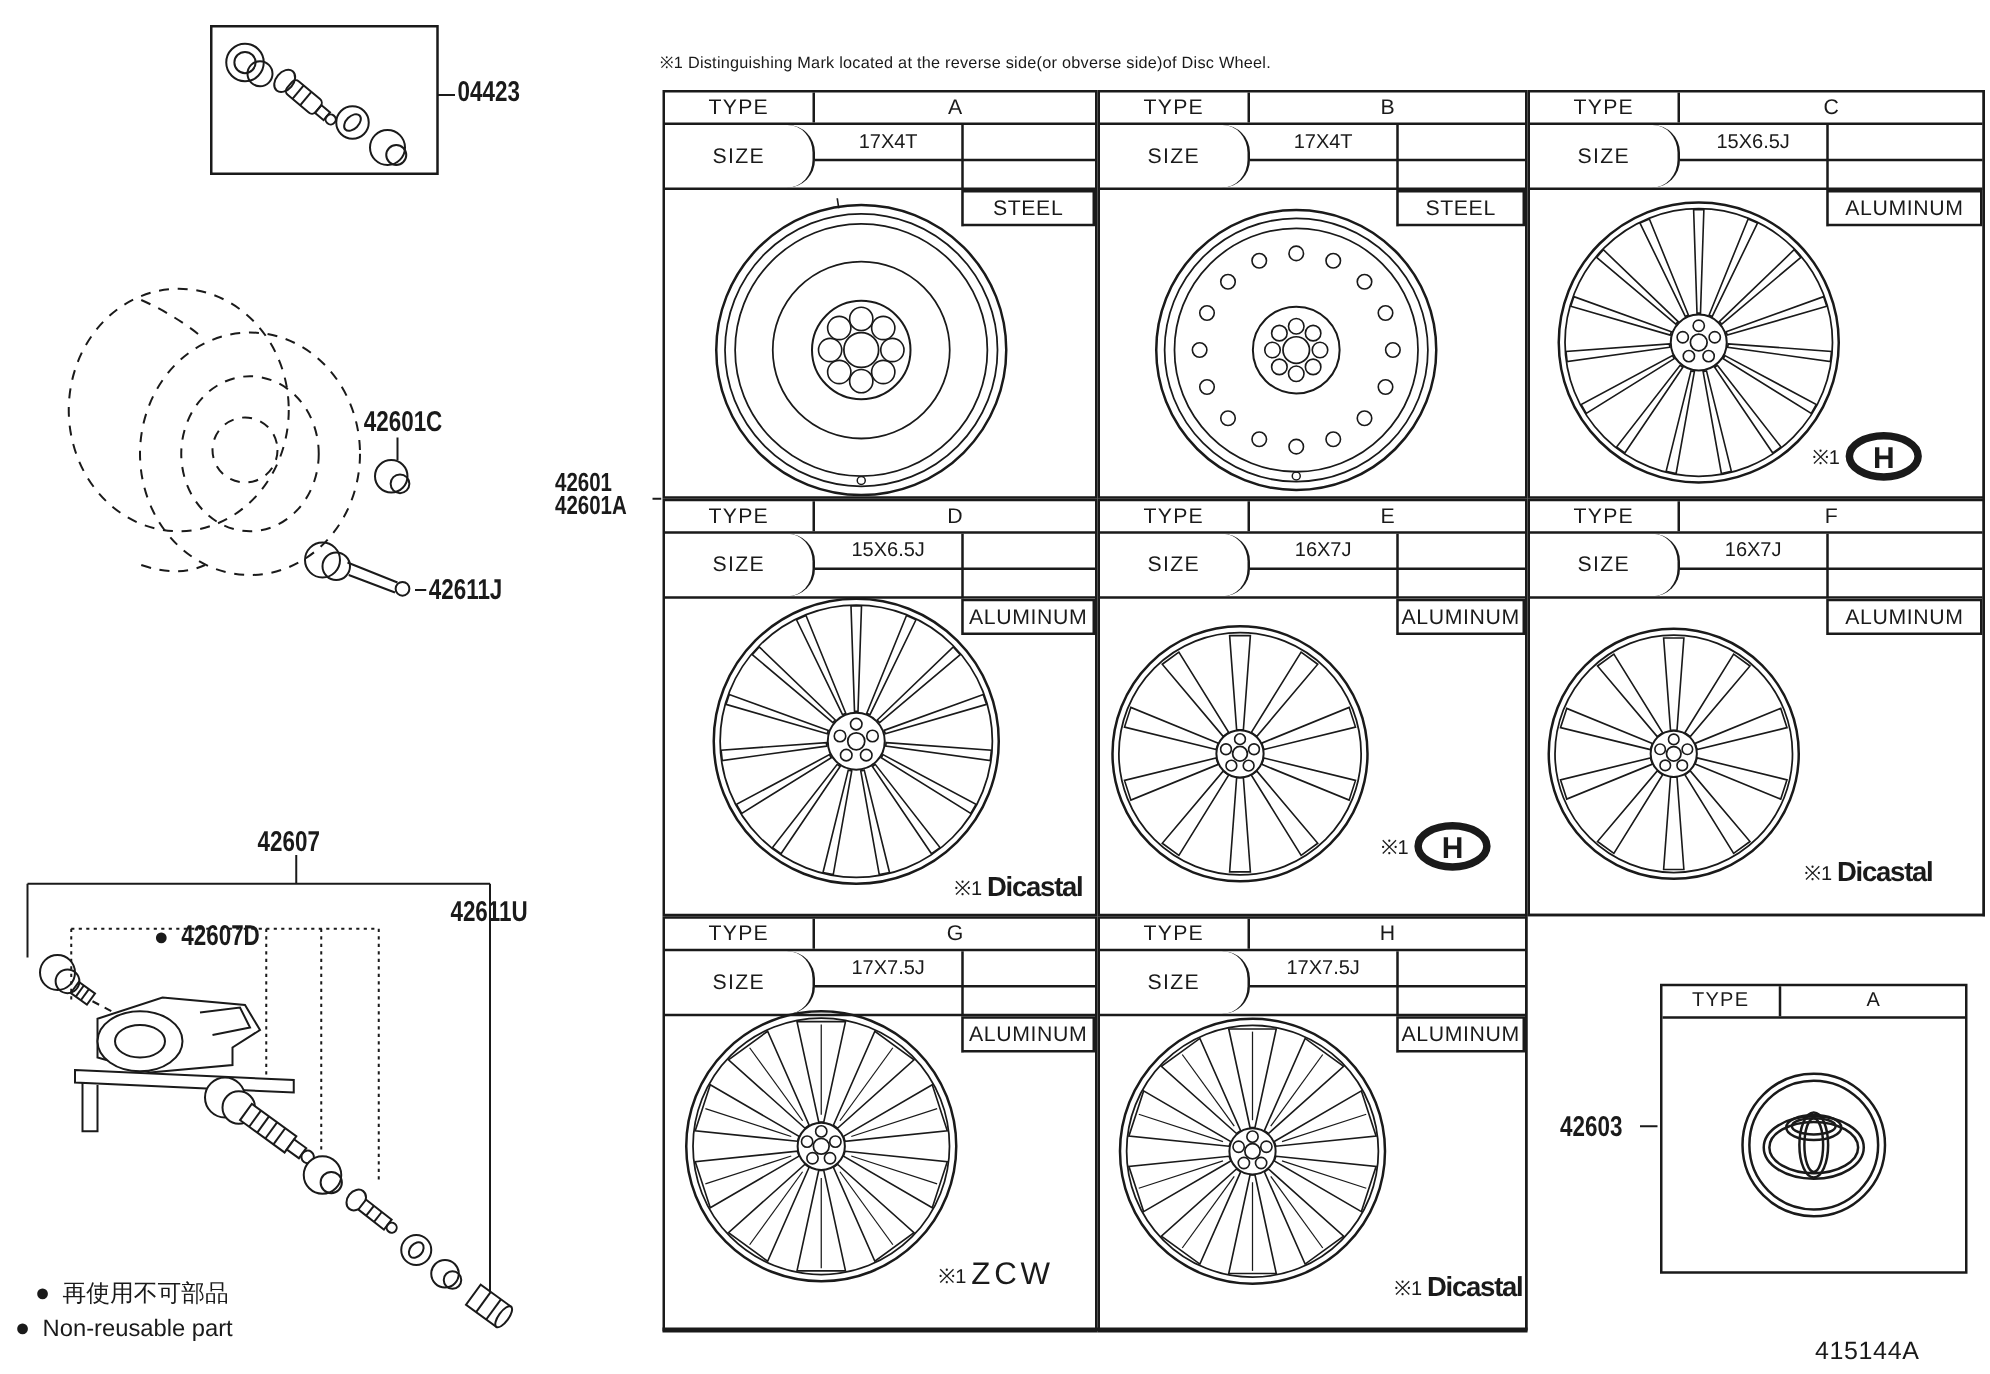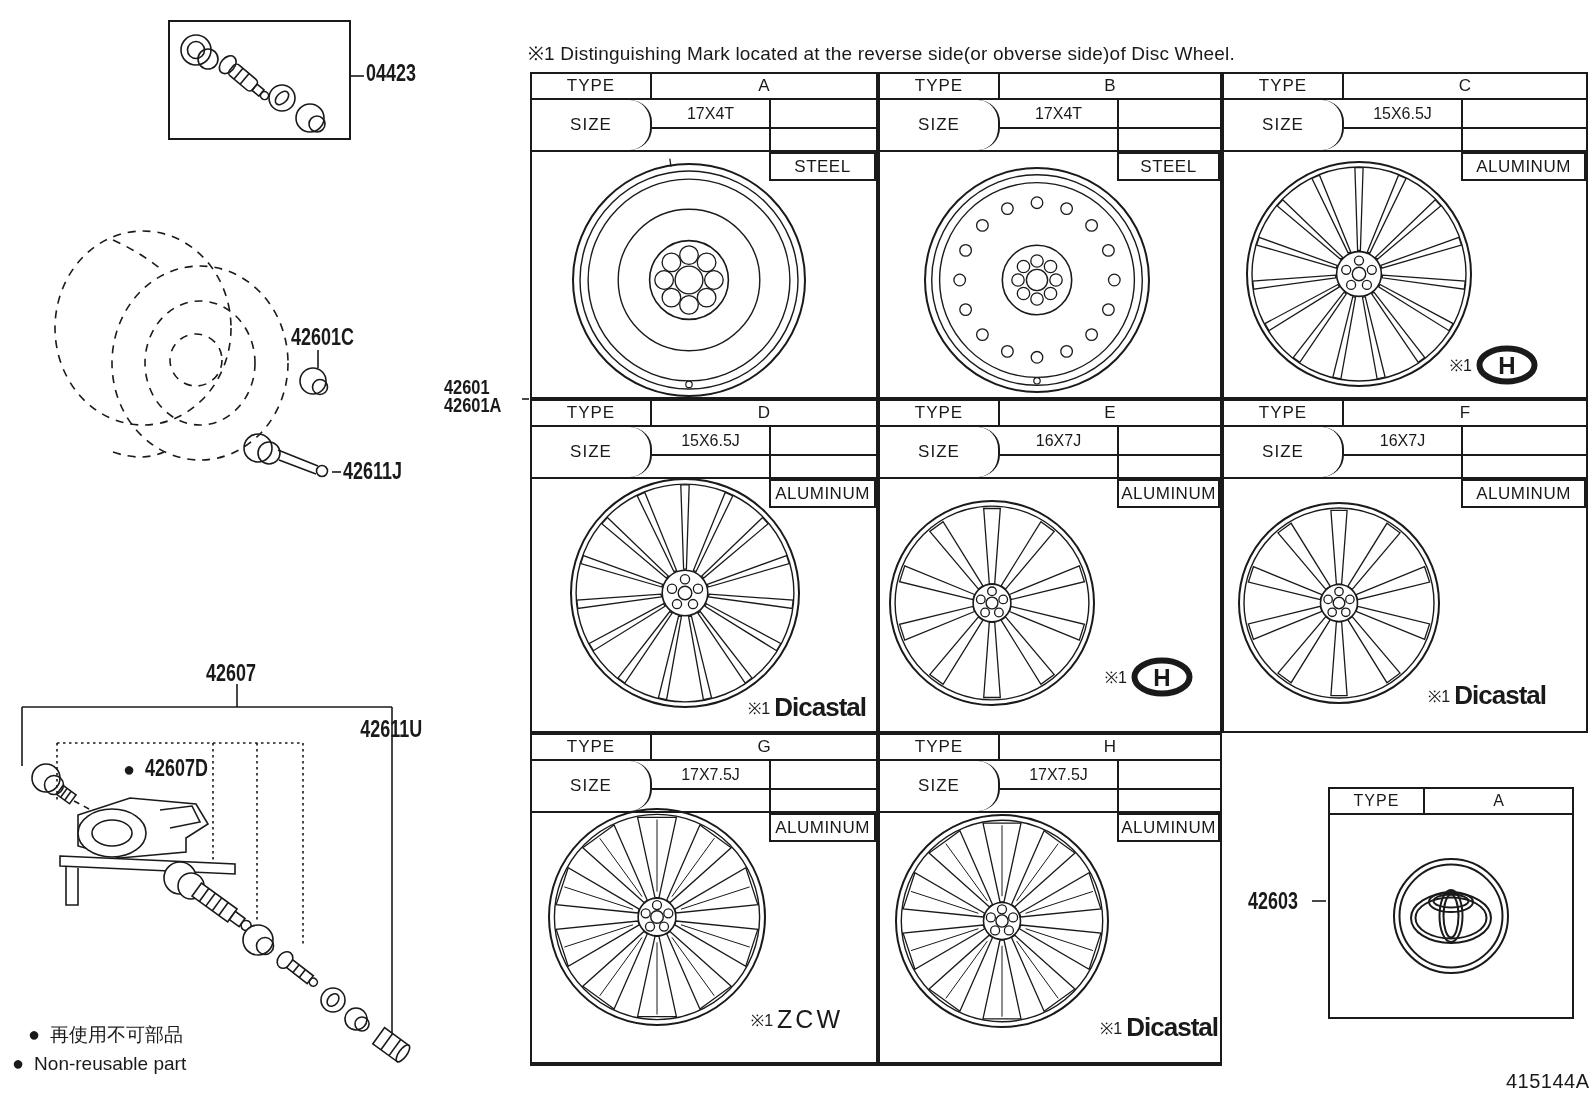--- a/index.html
+++ b/index.html
@@ -4,21 +4,21 @@
 <style>
   :root{ --ink:#1a1a1a; --paper:#ffffff; }
   *{ box-sizing:border-box; }
   body{ margin:0; background:#fff; font-family:"Liberation Sans", sans-serif; color:var(--ink); }
   #canvas{ position:relative; width:1592px; height:1099px; background:var(--paper); overflow:hidden; }
 
   .abs{ position:absolute; }
   .pn{ position:absolute; font-weight:700; font-size:23px; letter-spacing:0px;
        transform:scaleX(.78); transform-origin:left center; white-space:nowrap; }
   .pn2{ font-size:21px; }
-  .note{ position:absolute; font-size:19px; letter-spacing:.2px; white-space:nowrap; }
+  .note{ position:absolute; font-size:13px; letter-spacing:.2px; white-space:nowrap; }
   .legend-line{ position:absolute; font-size:19px; white-space:nowrap; }
   .legend-line .bullet{ font-size:20px; margin-right:10px; }
 
   
   .cell{ position:absolute; border:2px solid var(--ink); background:transparent; }
   .trow{ position:absolute; left:0; top:0; right:0; height:26px; border-bottom:2px solid var(--ink); }
   .tlbl{ position:absolute; left:0; top:0; width:120px; height:100%; border-right:2px solid var(--ink);
          display:flex; align-items:center; justify-content:center; font-size:17px; letter-spacing:1px; }
   .tval{ position:absolute; left:120px; right:0; top:0; height:100%;
          display:flex; align-items:center; justify-content:center; font-size:17px; }
@@ -27,21 +27,21 @@
          display:flex; align-items:center; justify-content:center; font-size:17px; letter-spacing:1px;border-radius:22px; }
   .sval{ position:absolute; left:120px; top:0; width:117px; height:27px;
          display:flex; align-items:center; justify-content:center; font-size:16px; }
   .svdiv{ position:absolute; left:237px; top:26px; width:0; height:81px; border-left:2px solid var(--ink); }
   .shline{ position:absolute; left:120px; top:53px; right:0; height:0; border-top:2px solid var(--ink); }
   .matbox{ position:absolute; left:237px; top:78px; right:0; height:29px; border:2px solid var(--ink);
            display:flex; align-items:center; justify-content:center; font-size:17px; letter-spacing:.5px; background:#fff;text-align:right; }
   .wheel{ position:absolute; left:0; top:0; }
   .mark{ position:absolute; display:flex; align-items:center; gap:4px; z-index:3; }
   .ref{ font-size:16px; white-space:nowrap; }
-  .dicastal{ font-weight:700; font-size:26px; letter-spacing:-1px; white-space:nowrap; }
+  .dicastal{ font-weight:700; font-size:22px; letter-spacing:-1px; white-space:nowrap; }
   .zcw{ font-weight:400; font-size:25px; letter-spacing:3px; white-space:nowrap; }
 
   
   .kitbox{ position:absolute; left:168px; top:20px; width:183px; height:120px; border:2px solid var(--ink); }
   .capbox{ position:absolute; left:1328px; top:787px; width:246px; height:232px; border:2px solid var(--ink); }
   .cb-hdr{ position:absolute; left:0; top:0; right:0; height:26px; border-bottom:2px solid var(--ink); }
   .cb-t{ position:absolute; left:0; top:0; width:95px; height:100%; border-right:2px solid var(--ink);
          display:flex; align-items:center; justify-content:center; font-size:16px; letter-spacing:1px; }
   .cb-v{ position:absolute; left:95px; right:0; top:0; height:100%;
          display:flex; align-items:center; justify-content:center; font-size:16px; }
@@ -58,28 +58,28 @@
 
   <div class="kitbox"></div>
   <span class="pn" style="left:366px; top:60px;">04423</span>
 
   <span class="pn" style="left:291px; top:324px;">42601C</span>
   <span class="pn" style="left:343px; top:458px;">42611J</span>
   <span class="pn pn2" style="left:444px; top:375px;">42601</span>
   <span class="pn pn2" style="left:444px; top:393px;">42601A</span>
 
   <span class="pn" style="left:206px; top:660px;">42607</span>
-  <span class="legend-line" style="left:123px; top:755px; font-size:21px;"><span class="bullet">●</span><span class="pn" style="position:static; display:inline-block;">42607D</span></span>
+  <span class="legend-line" style="left:123px; top:735px; font-size:21px;"><span class="bullet">●</span><span class="pn" style="position:static; display:inline-block;">42607D</span></span>
   <span class="pn whitebg" style="left:358px; top:716px;">42611U</span>
   <span class="pn" style="left:1248px; top:888px;">42603</span>
 
   <div class="legend-line" style="left:28px; top:1022px;"><span class="bullet">●</span><span>再使用不可部品</span></div>
   <div class="legend-line" style="left:12px; top:1052px;"><span class="bullet">●</span><span>Non-reusable part</span></div>
 
-  <div class="footer-code" style="left:1506px; top:1070px;">415144A</div>
+  <div class="footer-code" style="left:1452px; top:1070px;">415144A</div>
 
   <div id="cells">
       <div class="cell" style="left: 530px; top: 72px; width: 348px; height: 327px;">
     <div class="trow">
       <div class="tlbl">TYPE</div>
       <div class="tval">A</div>
     </div>
     <div class="srow">
       <div class="slbl">SIZE</div>
       <div class="sval">17X4T</div>

